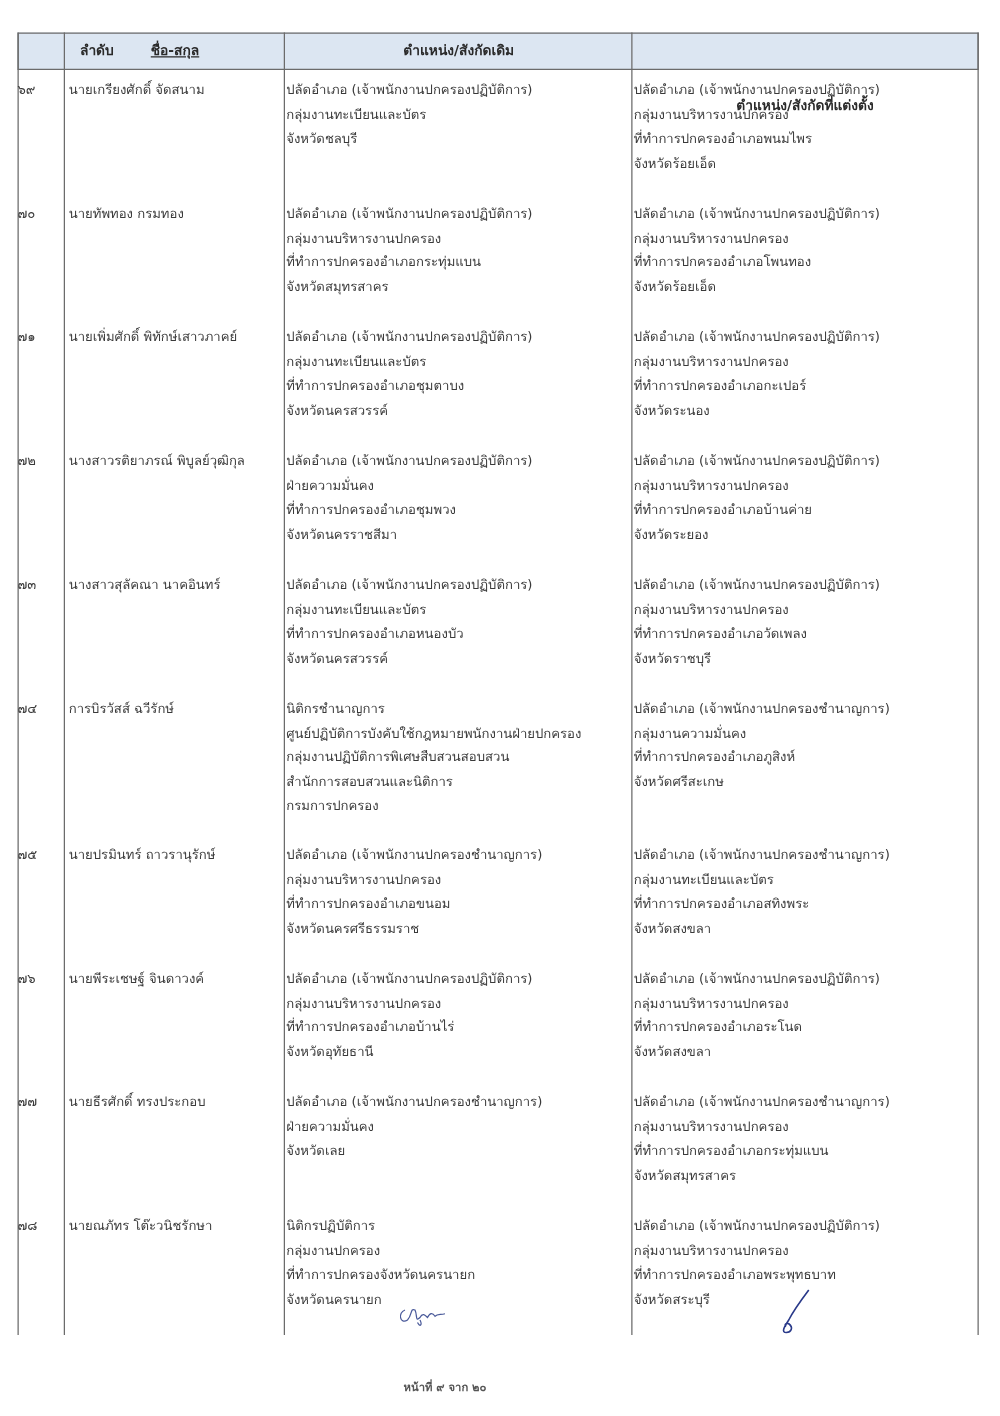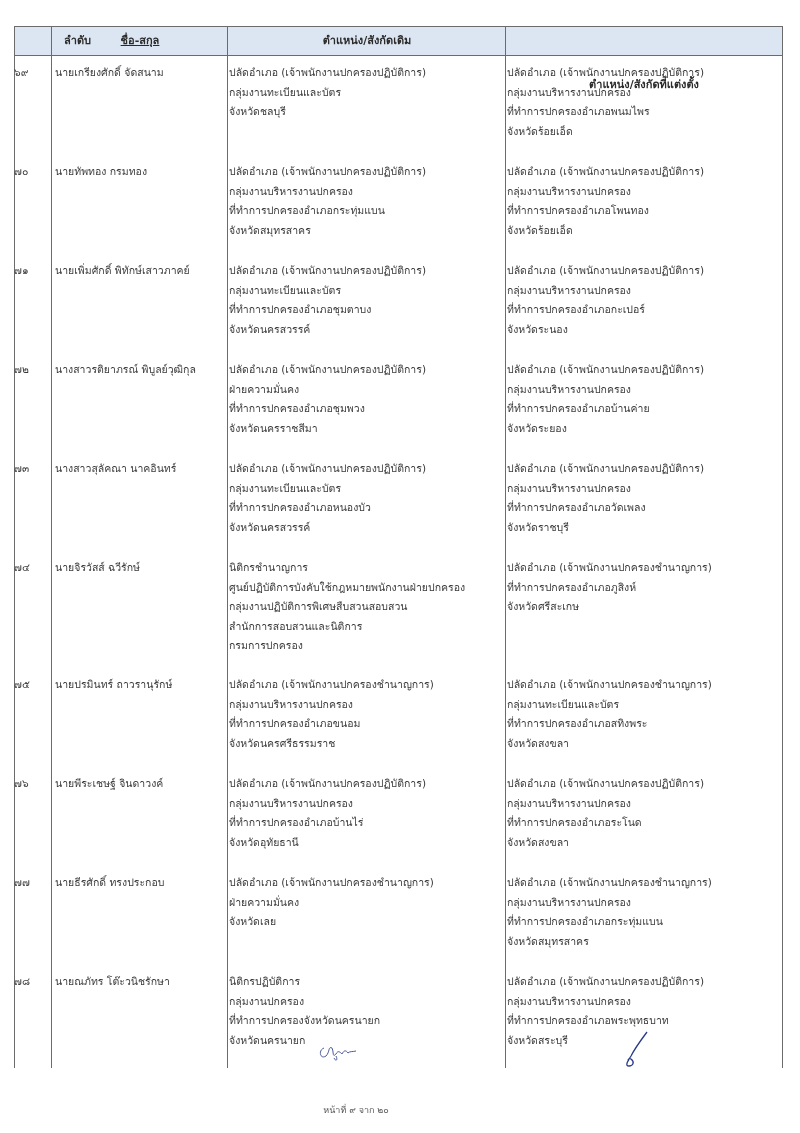--- a/index.html
+++ b/index.html
@@ -12,21 +12,21 @@
   .hdr-cell { position: absolute; top: 0; height: 28px; line-height: 28px; text-align: center;
               font-weight: bold; font-size: 11px; color: #2a2a2a; }
   .row { position: absolute; left: 0; width: 769px; }
   .cell { position: absolute; top: 0; font-size: 10.5px; line-height: 19.6px; white-space: nowrap; }
   .c-no { left: 0; width: 37px; text-align: left; }
   .c-name { left: 41px; }
   .c-old { left: 215px; }
   .c-new { left: 493px; }
   .line { display: block; }
   .footer { position: absolute; left: 0; width: 712px; top: 1103px; text-align: center;
-            font-size: 9px; color: #555; }
+            font-size: 9px; color: #555; font-weight: bold; }
   .sig { position: absolute; }
 </style>
 </head>
 <body>
 
 <div class="table">
   <div class="hdr">
     <div class="hdr-cell" style="left:0;width:37px;padding-left:44px;">ลำดับ</div>
     <div class="hdr-cell" style="left:37px;width:176px;text-decoration:underline;">ชื่อ-สกุล</div>
     <div class="hdr-cell" style="left:213px;width:278px;">ตำแหน่ง/สังกัดเดิม</div>
@@ -112,30 +112,31 @@
         </div>
         <div class="cell c-new">
           <span class="line">ปลัดอำเภอ (เจ้าพนักงานปกครองปฏิบัติการ)</span>
           <span class="line">กลุ่มงานบริหารงานปกครอง</span>
           <span class="line">ที่ทำการปกครองอำเภอวัดเพลง</span>
           <span class="line">จังหวัดราชบุรี</span>
         </div>
       </div>
       <div class="row" style="top: 532px;">
         <div class="cell c-no">๗๔</div>
-        <div class="cell c-name">นายจิรวัสส์ ฉวีรักษ์</div>
+        <div class="cell c-name">การบิรวัสส์ ฉวีรักษ์</div>
         <div class="cell c-old">
           <span class="line">นิติกรชำนาญการ</span>
           <span class="line">ศูนย์ปฏิบัติการบังคับใช้กฎหมายพนักงานฝ่ายปกครอง</span>
           <span class="line">กลุ่มงานปฏิบัติการพิเศษสืบสวนสอบสวน</span>
           <span class="line">สำนักการสอบสวนและนิติการ</span>
           <span class="line">กรมการปกครอง</span>
         </div>
         <div class="cell c-new">
           <span class="line">ปลัดอำเภอ (เจ้าพนักงานปกครองชำนาญการ)</span>
+          <span class="line">กลุ่มงานความมั่นคง</span>
           <span class="line">ที่ทำการปกครองอำเภอภูสิงห์</span>
           <span class="line">จังหวัดศรีสะเกษ</span>
         </div>
       </div>
       <div class="row" style="top: 649px;">
         <div class="cell c-no">๗๕</div>
         <div class="cell c-name">นายปรมินทร์ ถาวรานุรักษ์</div>
         <div class="cell c-old">
           <span class="line">ปลัดอำเภอ (เจ้าพนักงานปกครองชำนาญการ)</span>
           <span class="line">กลุ่มงานบริหารงานปกครอง</span>

